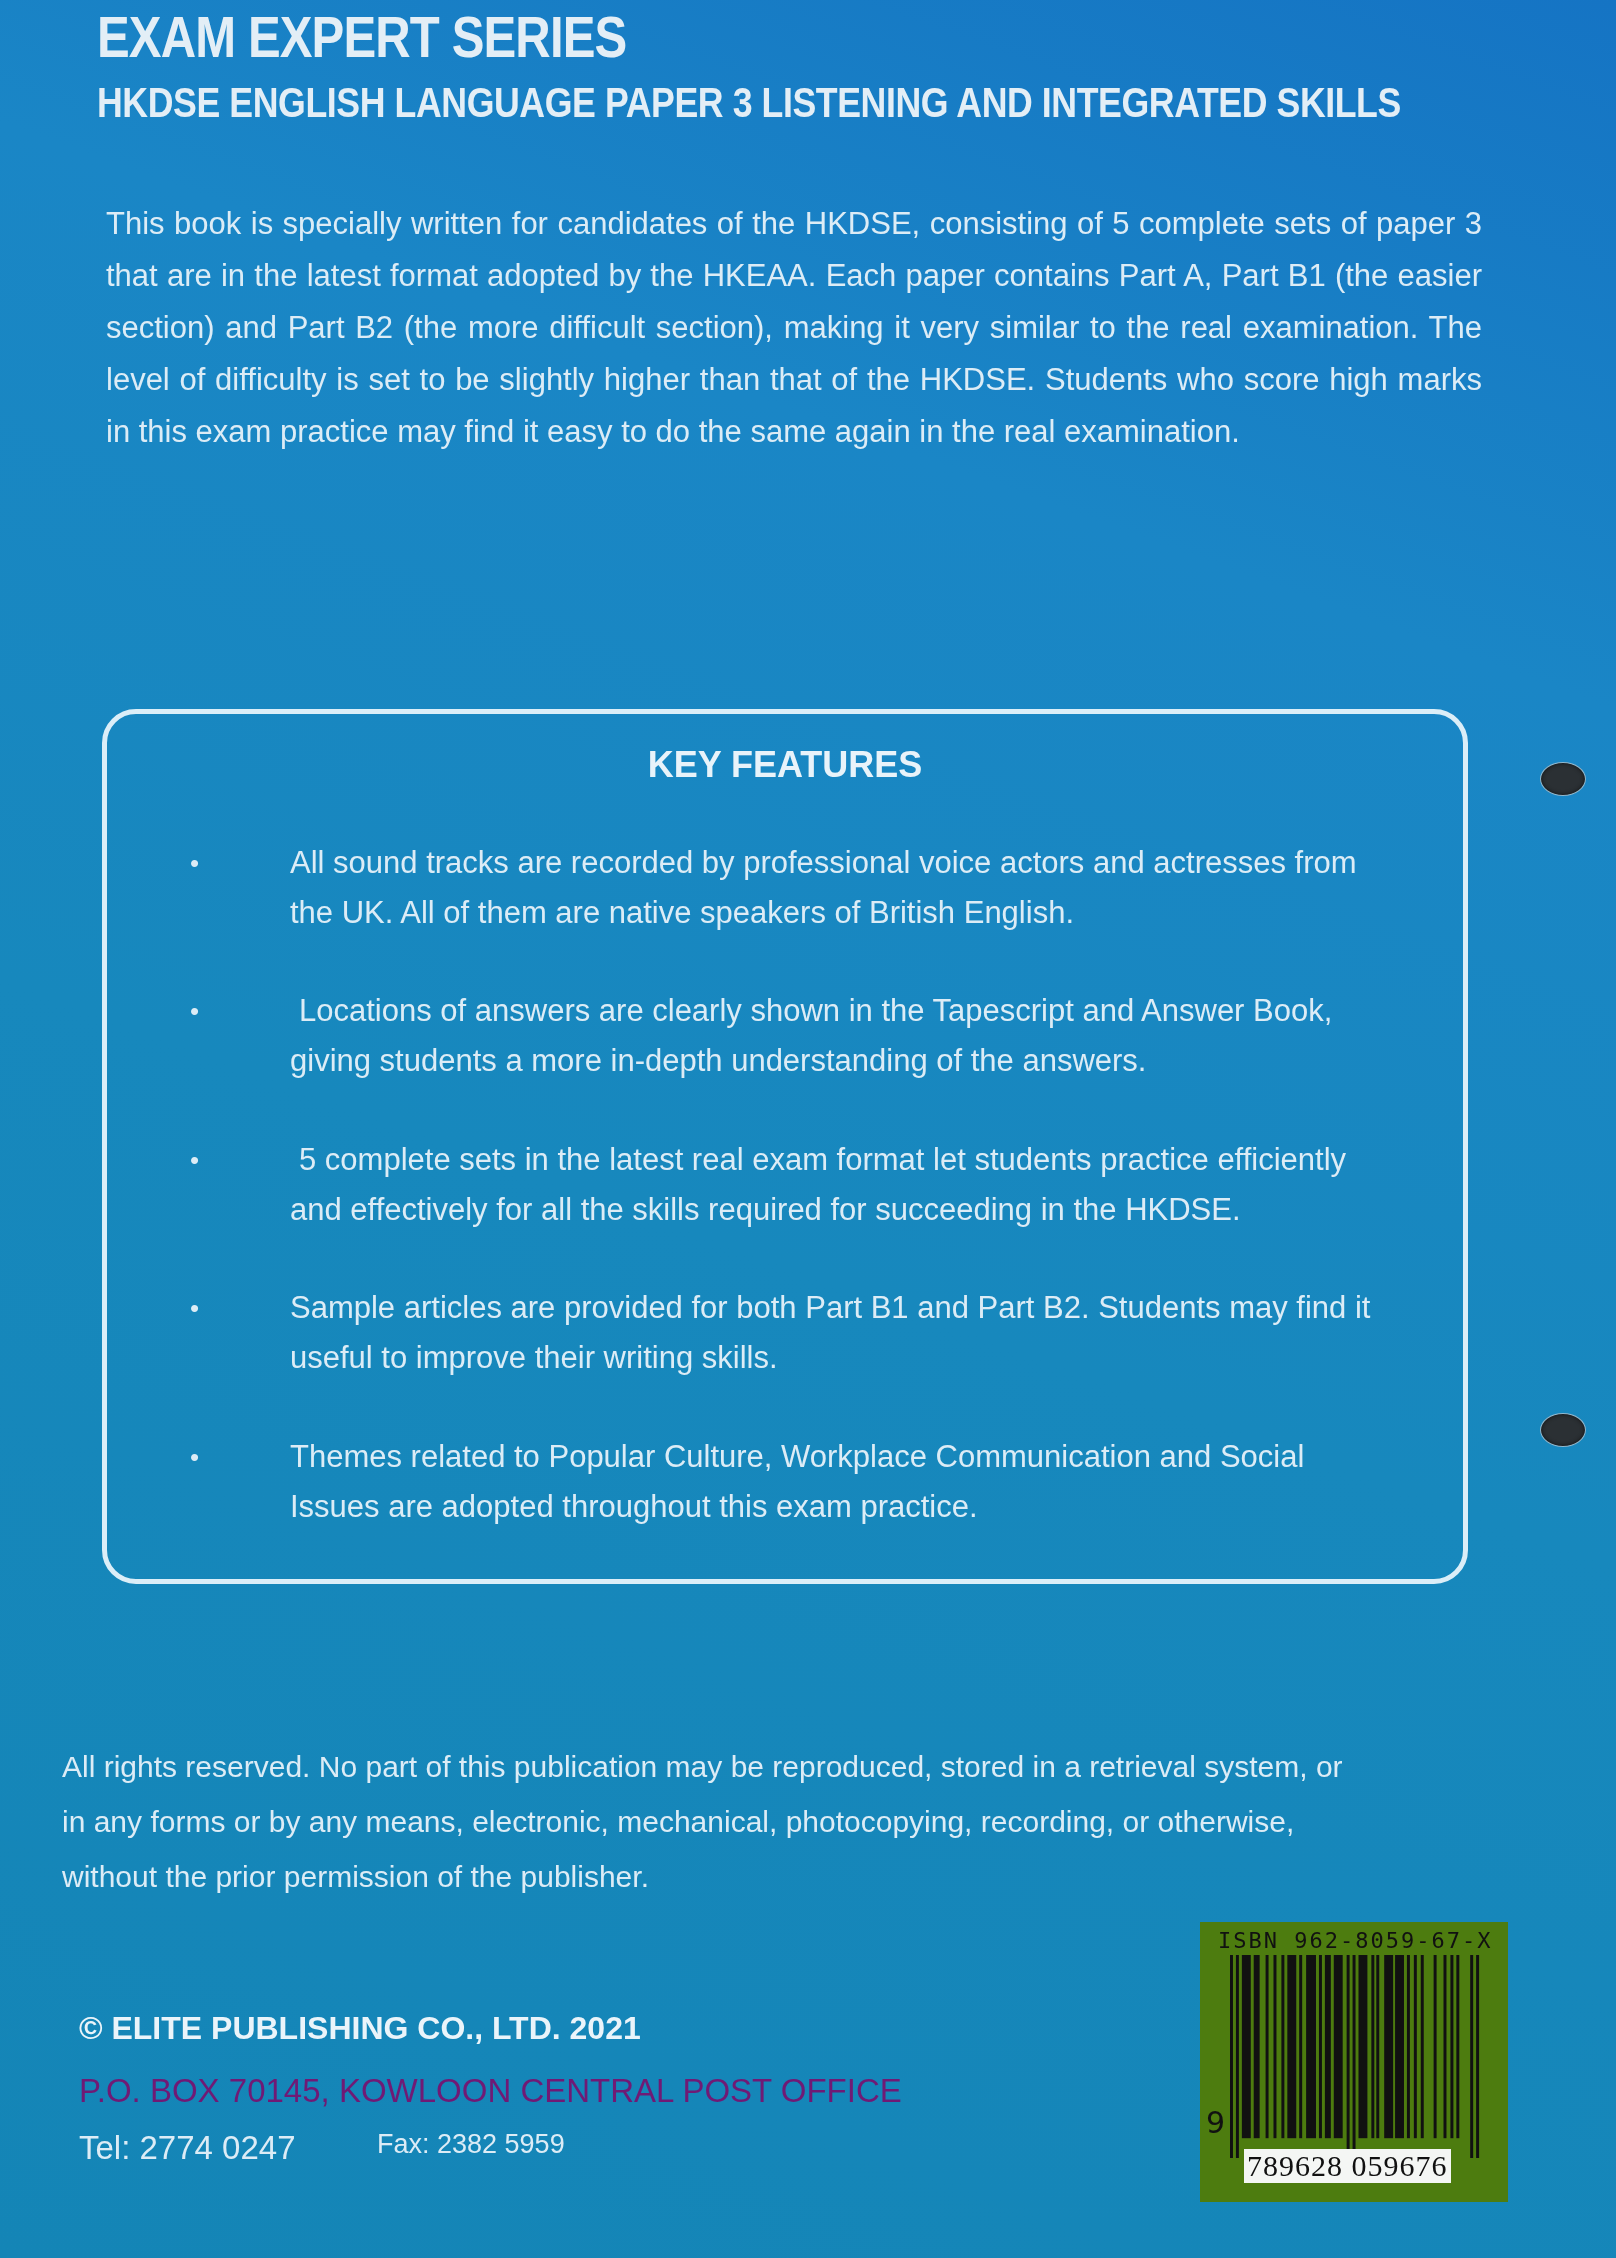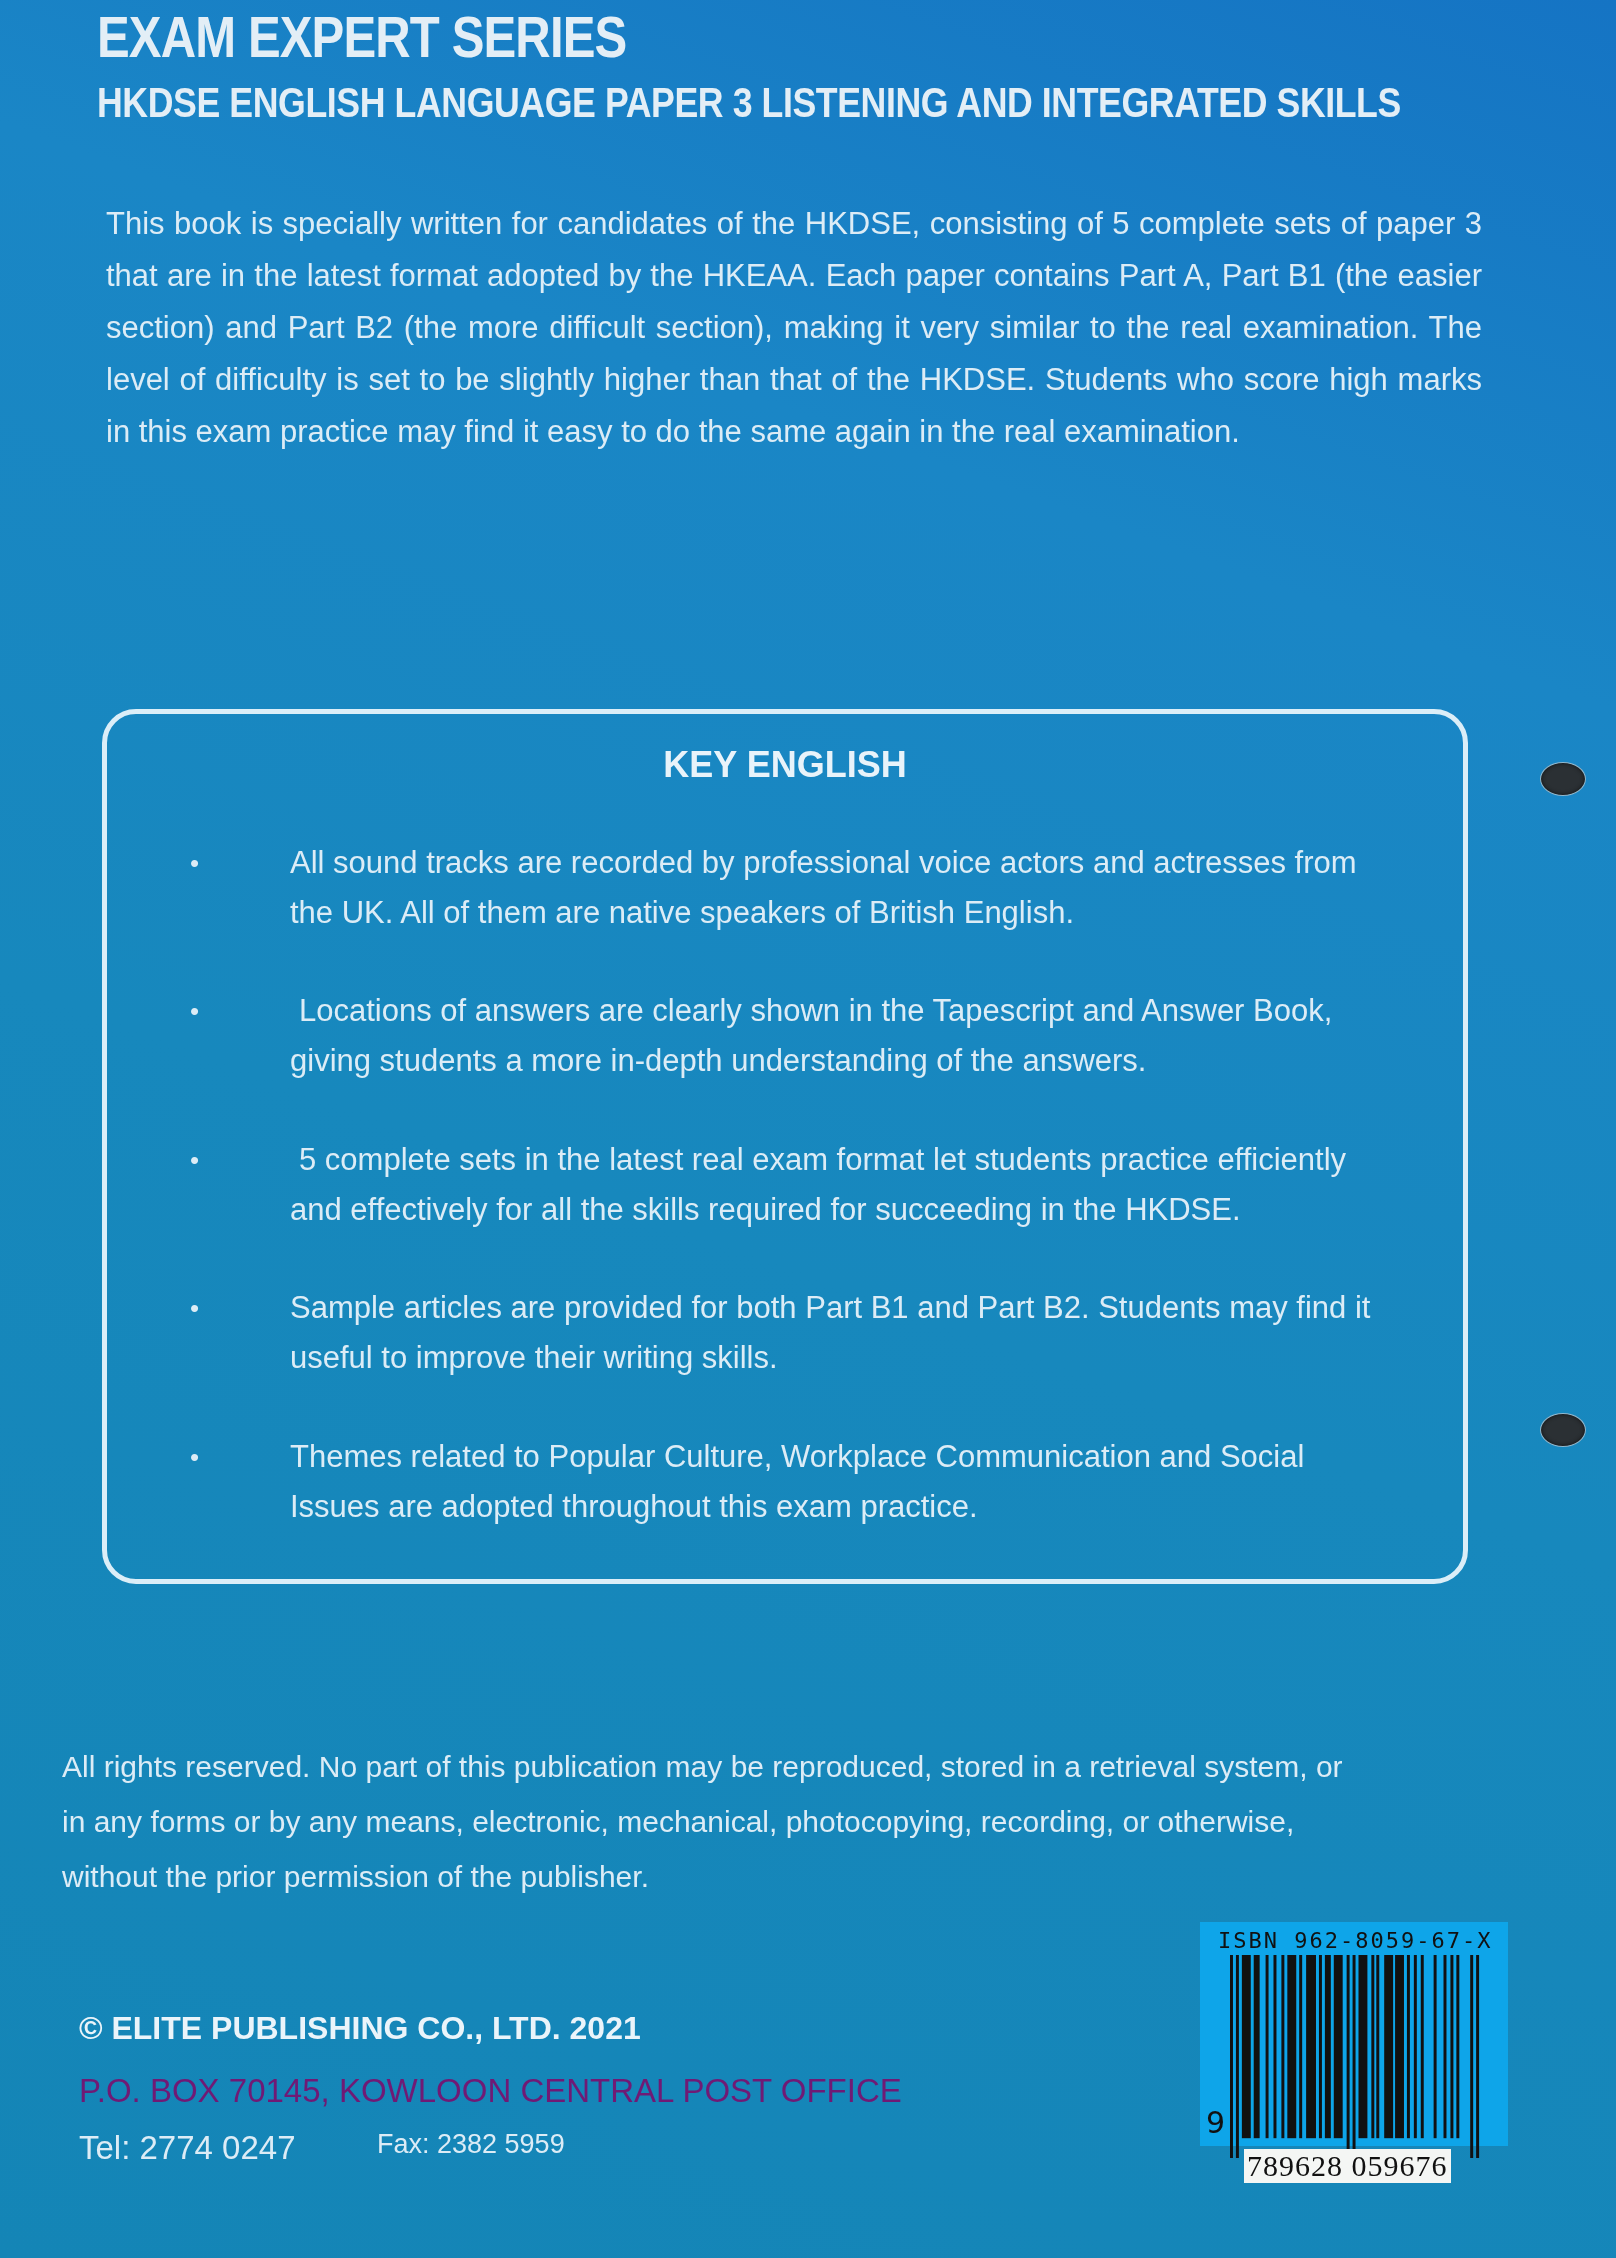--- a/index.html
+++ b/index.html
@@ -45,21 +45,21 @@
   .publisher { left: 79px; top: 2010px; font-weight: bold; font-size: 32px; color: #eaf4fa; white-space: nowrap; }
   .address { left: 79px; top: 2072px; font-size: 33px; color: #701a75; white-space: nowrap; }
   .tel { left: 79px; top: 2129px; font-size: 33px; color: #dcecf6; white-space: nowrap; }
   .fax { left: 377px; top: 2129px; font-size: 27px; color: #dcecf6; white-space: nowrap; }
   .hole {
     width: 44px; height: 32px; border-radius: 50%;
     background: #2b3034; border: 1px solid #8fb8cf;
     box-shadow: inset 0 0 4px #111;
   }
   .barcode-box {
-    left: 1200px; top: 1922px; width: 308px; height: 224px; background: #0ea5e9;
+    left: 1200px; top: 1922px; width: 308px; height: 280px; background: #4d7c0f;
   }
   .isbn-text {
     position: absolute; left: 18px; top: 6px; font-family: "DejaVu Sans Mono", monospace;
     font-size: 22px; color: #111; letter-spacing: 2px; white-space: nowrap;
   }
   .bars { position: absolute; left: 30px; top: 33px; width: 257px; height: 203px; }
   .ean-first { position: absolute; left: 6px; top: 183px; font-family: "DejaVu Sans", sans-serif; font-size: 30px; color: #111; }
   .ean-rest {
     position: absolute; left: 44px; top: 183px; font-family: Liberation Serif, serif; font-size: 30px; color: #111;
     background: #f4f6f4; padding: 0 3px; letter-spacing: 1px; white-space: nowrap; margin-top: 44px;
@@ -67,21 +67,21 @@
 </style>
 </head>
 <body>
 
 <div class="abs series-title">EXAM EXPERT SERIES</div>
 <div class="abs book-title">HKDSE ENGLISH LANGUAGE PAPER 3 LISTENING AND INTEGRATED SKILLS</div>
 
 <p class="abs intro">This book is specially written for candidates of the HKDSE, consisting of 5 complete sets of paper 3 that are in the latest format adopted by the HKEAA. Each paper contains Part A, Part B1 (the easier section) and Part B2 (the more difficult section), making it very similar to the real examination. The level of difficulty is set to be slightly higher than that of the HKDSE. Students who score high marks in this exam practice may find it easy to do the same again in the real examination.</p>
 
 <div class="abs features-box">
-  <div class="features-title">KEY ENGLISH</div>
+  <div class="features-title">KEY FEATURES</div>
 
   <div class="feature" style="top:124px;">
     <span class="bullet">•</span>
     <span class="text">All sound tracks are recorded by professional voice actors and actresses from the UK. All of them are native speakers of British English.</span>
   </div>
   <div class="feature" style="top:272px;">
     <span class="bullet">•</span>
     <span class="text" style="text-indent:9px;">Locations of answers are clearly shown in the Tapescript and Answer Book, giving students a more in-depth understanding of the answers.</span>
   </div>
   <div class="feature" style="top:421px;">

